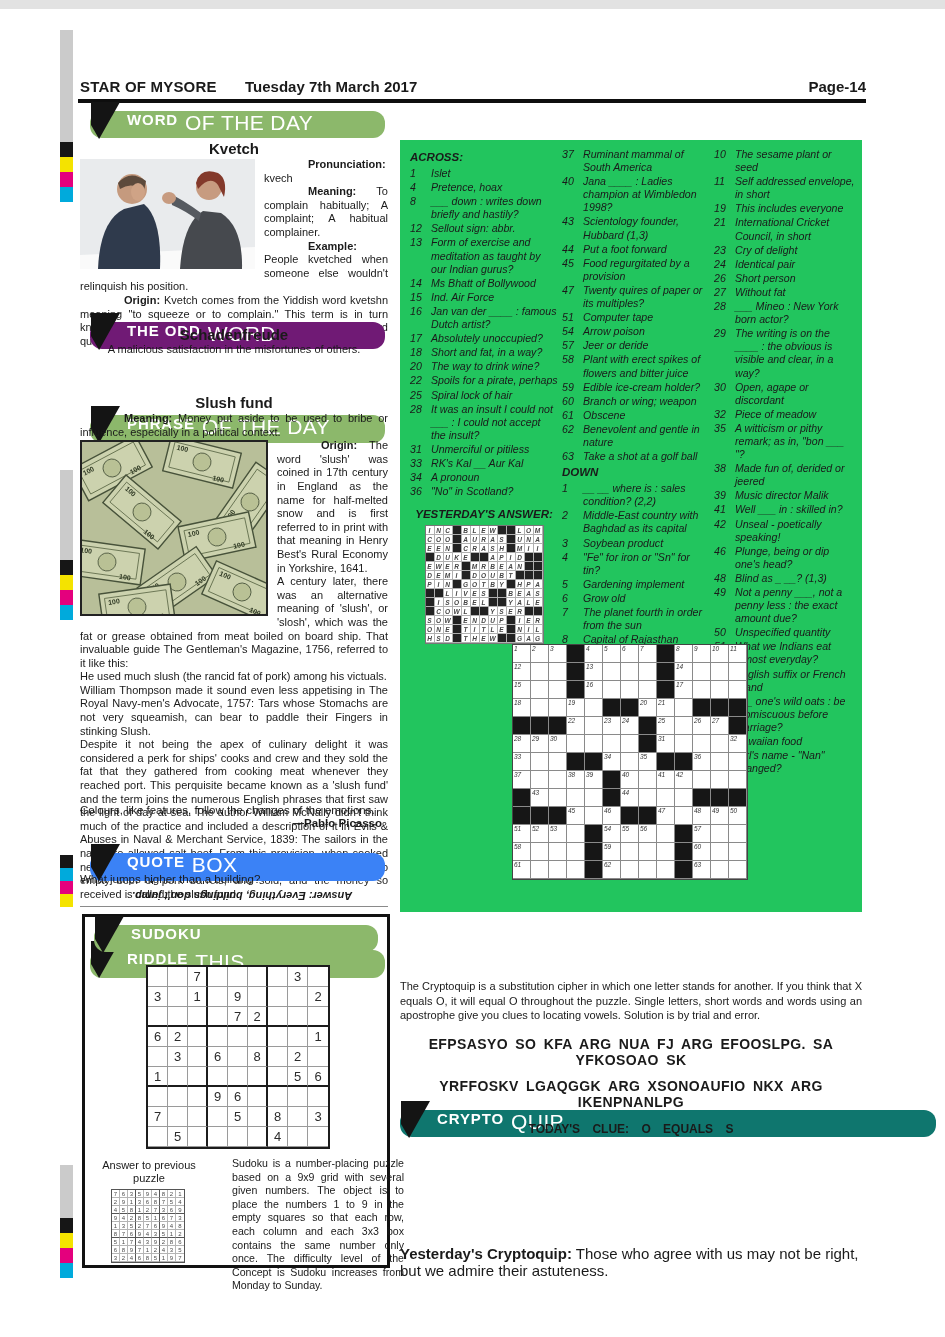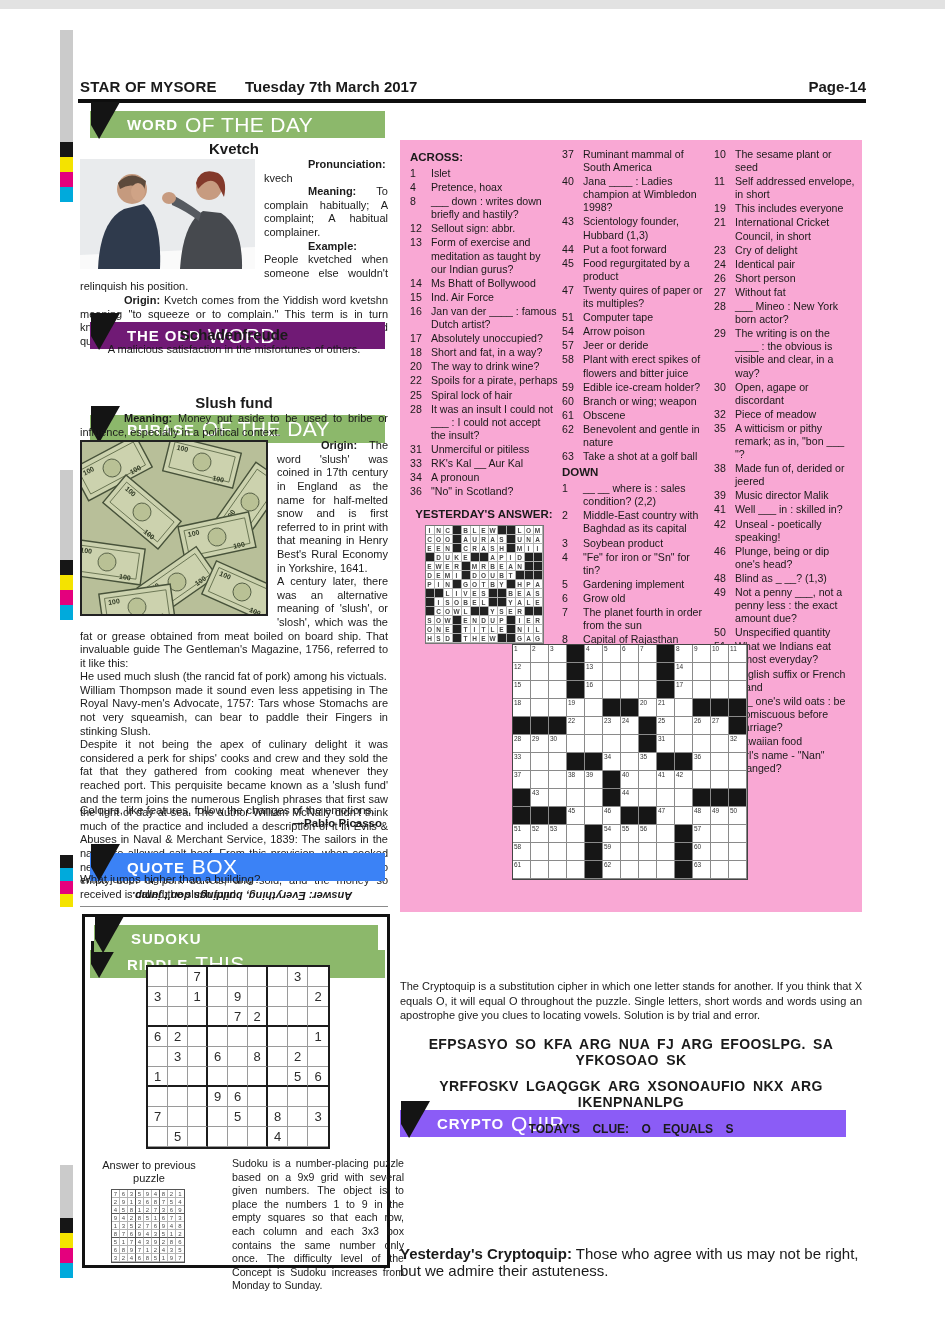--- a/index.html
+++ b/index.html
@@ -8,22 +8,22 @@
   .abs{position:absolute;}
   .scan-edge{left:0;top:0;width:945px;height:9px;background:#e2e2e2;}
 
   
   .masthead{left:80px;top:78px;font-size:15px;font-weight:bold;letter-spacing:.2px;}
   .dateline{left:245px;top:78px;font-size:15px;font-weight:bold;}
   .pagenum{top:78px;right:79px;font-size:15px;font-weight:bold;}
   .head-rule{left:78px;top:99px;width:788px;height:2px;border-top:4px solid #0e0e0e;}
 
   
-  .banner{position:relative;height:27px;display:flex;align-items:center;gap:7px;
-          padding-left:37px;box-sizing:border-box;color:#fff;}
+  .banner{position:relative;height:27px;display:flex;gap:7px;
+          padding-left:37px;box-sizing:border-box;color:#fff;border-radius:12px;}
   .banner .b1{font-weight:bold;font-size:15px;letter-spacing:.9px;}
   .banner .b2{font-size:21px;letter-spacing:.4px;}
   .flag{position:absolute;left:1px;top:-9px;width:29px;height:37px;background:#141414;
         clip-path:polygon(0 0,100% 0,28% 100%,0 62%);}
 
   .sec-title{font-size:15px;font-weight:bold;text-align:center;}
   .body-txt{font-size:11px;line-height:13.6px;text-align:justify;}
   .body-txt .lbl{font-weight:bold;margin-left:44px;}
   .entry{display:block;}
 
@@ -388,21 +388,21 @@
       </div>
     <div class="abs sud-desc" style="left:120px;top:240px;width:172px;margin-left:27px;">Sudoku is a number-placing puzzle based on a 9x9 grid with several given numbers. The object is to place the numbers 1 to 9 in the empty squares so that each row, each column and each 3x3 box contains the same number only once. The difficulty level of the Concept is Sudoku increases from Monday to Sunday.</div>
   </div>
 
   <div class="abs banner" style="left: 400px; top: 111px; width: 462px; background: rgb(140, 184, 107);">
     <span class="flag"></span>
     <span class="b1">CROSS</span>
     <span class="b2">WORD</span>
   </div>
 
-  <div class="abs cw-panel" id="cw-panel" style="background: #f9a8d4;">
+  <div class="abs cw-panel" id="cw-panel" style="background: #22c55e; font-style: italic;">
     <div class="cw-col" id="cw-col-0" style="left:10px;width:148px;">
       <div class="clue-header">ACROSS:</div>
         <div class="clue">
           <span class="cn">1</span>
           <span class="ct">Islet</span>
         </div>
         <div class="clue">
           <span class="cn">4</span>
           <span class="ct">Pretence, hoax</span>
         </div>
@@ -657,21 +657,21 @@
         <div class="clue">
           <span class="cn">43</span>
           <span class="ct">Scientology founder, Hubbard (1,3)</span>
         </div>
         <div class="clue">
           <span class="cn">44</span>
           <span class="ct">Put a foot forward</span>
         </div>
         <div class="clue">
           <span class="cn">45</span>
-          <span class="ct">Food regurgitated by a product</span>
+          <span class="ct">Food regurgitated by a provision</span>
         </div>
         <div class="clue">
           <span class="cn">47</span>
           <span class="ct">Twenty quires of paper or its multiples?</span>
         </div>
         <div class="clue">
           <span class="cn">51</span>
           <span class="ct">Computer tape</span>
         </div>
         <div class="clue">
@@ -1142,21 +1142,21 @@
         <div class="cw-cell"></div>
         <div class="cw-cell blk"></div>
         <div class="cw-cell">
           <span class="cwnum">63</span>
         </div>
         <div class="cw-cell"></div>
         <div class="cw-cell"></div>
       </div>
   </div>
 
-  <div class="abs banner" style="left: 400px; top: 945px; width: 446px; background: #8b5cf6;">
+  <div class="abs banner" style="left: 400px; top: 945px; width: 536px; background: #0f766e;">
     <span class="flag"></span>
     <span class="b1">CRYPTO</span>
     <span class="b2">QUIP</span>
   </div>
   <div class="abs crypto-intro" style="left:400px;top:979px;width:462px;">The Cryptoquip is a substitution cipher in which one letter stands for another. If you think that X equals O, it will equal O throughout the puzzle. Single letters, short words and words using an apostrophe give you clues to locating vowels. Solution is by trial and error.</div>
   <div class="abs cipher" style="left:400px;top:1036px;width:462px;">EFPSASYO SO KFA ARG NUA FJ ARG EFOOSLPG. SA YFKOSOAO SK</div>
   <div class="abs cipher" style="left:400px;top:1078px;width:462px;">YRFFOSKV LGAQGGK ARG XSONOAUFIO NKX ARG IKENPNANLPG</div>
   <div class="abs crypto-clue" style="left:400px;top:1122px;width:462px;">TODAY'S CLUE: O EQUALS S</div>
   <div class="abs crypto-yest" style="left:400px;top:1245px;width:462px;">
     <span class="lbl">Yesterday's Cryptoquip:</span><span> Those who agree with us may not be right, but we admire their astuteness.</span>

